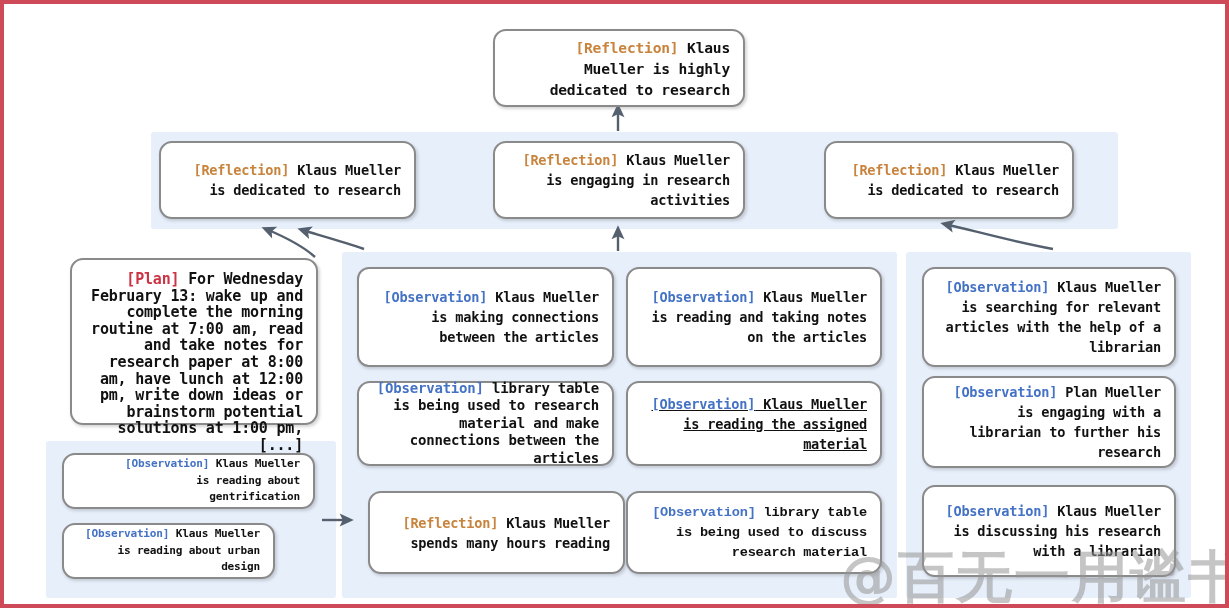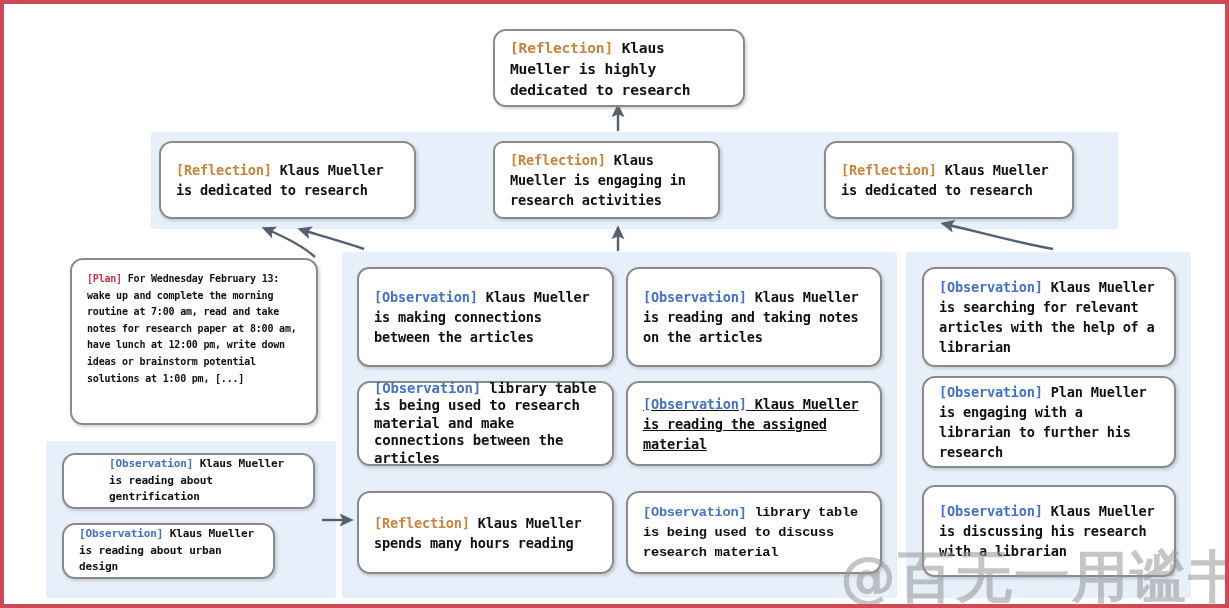--- a/index.html
+++ b/index.html
@@ -39,26 +39,26 @@
     border-radius: 13px;
     box-sizing: border-box;
     box-shadow: 1.5px 2px 3px rgba(120,120,130,0.30);
     padding: 9px 13px 9px 15px;
     color: #111111;
     font-weight: bold;
     letter-spacing: -0.2px;
     display: flex;
     align-items: center;
   }
-  .node .txt { display: block; width: 100%; }
+  .node .txt { display: block; width: 100%; text-align: right; }
   .fs-lg { font-size: 14.6px; line-height: 21px; }
   .fs-md { font-size: 13.6px; line-height: 20px; }
   .fs-sm { font-size: 14px; line-height: 17.5px; }
   .fs-xs { font-size: 11.1px; line-height: 16.5px; }
-  .fs-plan { font-size: 10px; line-height: 16.6px; }
+  .fs-plan { font-size: 15px; line-height: 16.6px; }
   .tag { font-weight: bold; }
   .tag-reflection { color: #c8833c; }
   .tag-observation { color: #4472c4; }
   .tag-plan { color: #cc3344; }
 
   
   #arrows { position:absolute; left:0; top:0; width:1229px; height:608px; pointer-events:none; }
 
   
   .watermark {
@@ -106,21 +106,21 @@
     </svg>
 
     <div class="node fs-lg" style="left:489px; top:25px; width:252px; height:78px;">
       <span class="txt"><span class="tag tag-reflection">[Reflection]</span><span> Klaus Mueller is highly dedicated to research</span></span>
     </div>
 
     <div class="node fs-md" style="left:155px; top:137px; width:257px; height:78px;">
       <span class="txt"><span class="tag tag-reflection">[Reflection]</span><span> Klaus Mueller is dedicated to research</span></span>
     </div>
 
-    <div class="node fs-md" style="left:489px; top:137px; width:227px; height:78px;border-radius:10px;">
+    <div class="node fs-md" style="left:489px; top:137px; width:252px; height:78px;">
       <span class="txt"><span class="tag tag-reflection">[Reflection]</span><span> Klaus Mueller is engaging in research activities</span></span>
     </div>
 
     <div class="node fs-md" style="left:820px; top:137px; width:250px; height:78px;">
       <span class="txt"><span class="tag tag-reflection">[Reflection]</span><span> Klaus Mueller is dedicated to research</span></span>
     </div>
 
     <div class="node fs-plan" style="left:66px; top:254px; width:248px; height:167px; align-items:flex-start; padding-top:11px;">
       <span class="txt"><span class="tag tag-plan">[Plan]</span><span> For Wednesday February 13: wake up and complete the morning routine at 7:00 am, read and take notes for research paper at 8:00 am, have lunch at 12:00 pm, write down ideas or brainstorm potential solutions at 1:00 pm, [...]</span></span>
     </div>
@@ -134,21 +134,21 @@
     </div>
 
     <div class="node fs-md" style="left:353px; top:263px; width:257px; height:100px;border-radius:12px;">
       <span class="txt"><span class="tag tag-observation">[Observation]</span><span> Klaus Mueller is making connections between the articles</span></span>
     </div>
 
     <div class="node fs-sm" style="left:353px; top:377px; width:257px; height:85px;">
       <span class="txt"><span class="tag tag-observation">[Observation]</span><span> library table is being used to research material and make connections between the articles</span></span>
     </div>
 
-    <div class="node fs-md" style="left:353px; top:487px; width:257px; height:83px;">
+    <div class="node fs-md" style="left:364px; top:487px; width:257px; height:83px;">
       <span class="txt"><span class="tag tag-reflection">[Reflection]</span><span> Klaus Mueller spends many hours reading</span></span>
     </div>
 
     <div class="node fs-md" style="left:622px; top:263px; width:256px; height:100px;">
       <span class="txt"><span class="tag tag-observation">[Observation]</span><span> Klaus Mueller is reading and taking notes on the articles</span></span>
     </div>
 
     <div class="node fs-md" style="left:622px; top:377px; width:256px; height:85px;text-decoration:underline;">
       <span class="txt"><span class="tag tag-observation">[Observation]</span><span> Klaus Mueller is reading the assigned material</span></span>
     </div>

